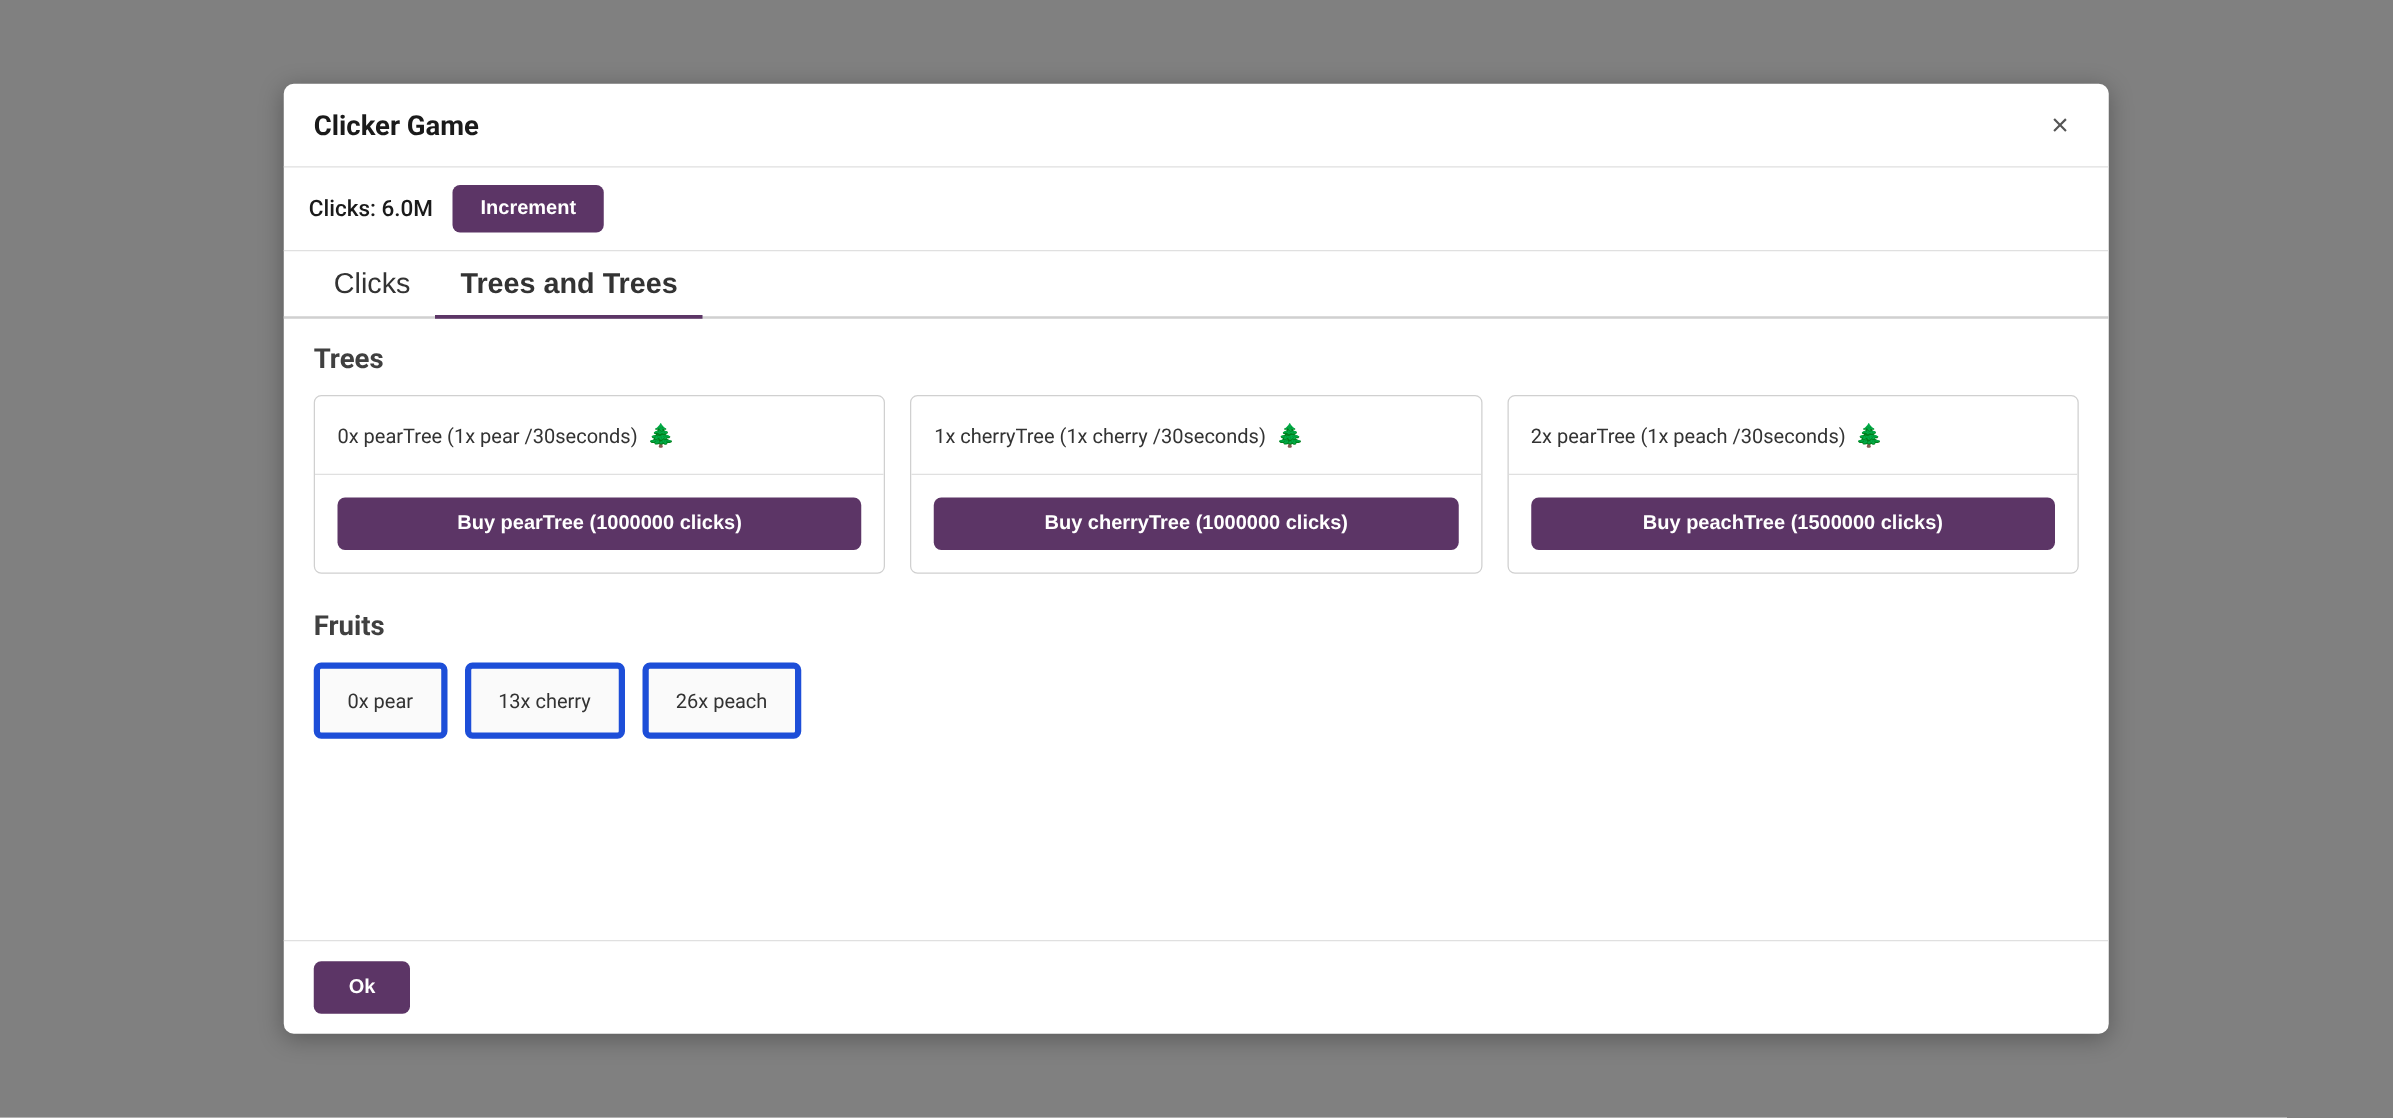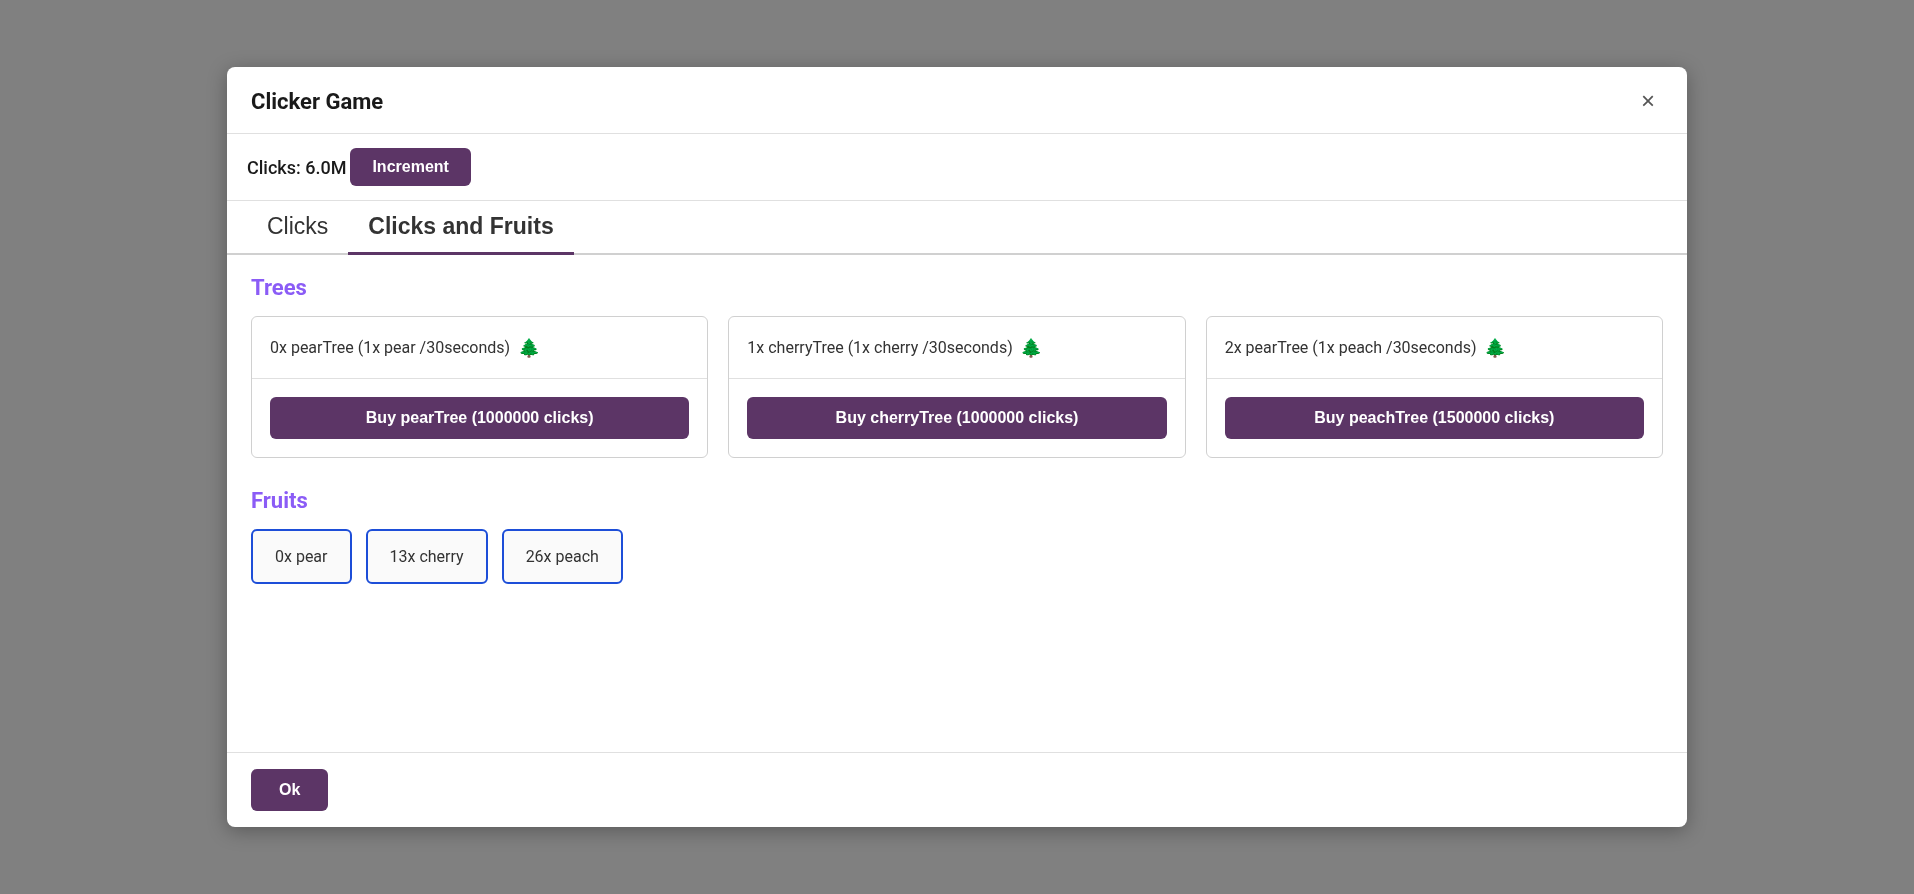--- a/index.html
+++ b/index.html
@@ -59,21 +59,21 @@
       color: #555;
       line-height: 1;
       padding: 4px 8px;
     }
 
     .modal-toolbar {
       display: flex;
       align-items: center;
       padding: 14px 20px;
       border-bottom: 1px solid #e0e0e0;
-      gap: 4px;
+      gap: 16px;
     }
 
     .clicks-display {
       font-size: 18px;
       font-weight: 500;
       color: #1a1a1a;
     }
 
     .increment-button {
       background: #5c3566;
@@ -109,21 +109,21 @@
     }
 
     .modal-body {
       padding: 20px 24px;
       flex: 1;
     }
 
     .section-title {
       font-size: 22px;
       font-weight: 700;
-      color: #8b5cf6;
+      color: #404040;
       margin-bottom: 16px;
     }
 
     .trees-grid {
       display: grid;
       grid-template-columns: repeat(3, 1fr);
       gap: 20px;
       margin-bottom: 30px;
     }
 
@@ -169,21 +169,21 @@
       margin-top: 10px;
     }
 
     .fruits-grid {
       display: flex;
       gap: 14px;
       flex-wrap: wrap;
     }
 
     .fruit-badge {
-      border: 2px solid #1d4ed8;
+      border: 5px solid #1d4ed8;
       border-radius: 6px;
       padding: 16px 22px;
       font-size: 16px;
       color: #333;
       background: #fafafa;
     }
 
     .modal-footer {
       padding: 16px 24px;
       border-top: 1px solid #e0e0e0;
@@ -211,21 +211,21 @@
       <button class="close-button">×</button>
     </div>
 
     <div class="modal-toolbar">
       <span class="clicks-display">Clicks: 6.0M</span>
       <button class="increment-button">Increment</button>
     </div>
 
     <div class="tabs-row">
       <button class="tab">Clicks</button>
-      <button class="tab active">Clicks and Fruits</button>
+      <button class="tab active">Trees and Trees</button>
     </div>
 
     <div class="modal-body">
 
       <div>
         <div class="section-title">Trees</div>
         <div class="trees-grid">
 
           <div class="tree-card">
             <div class="tree-card-info">

